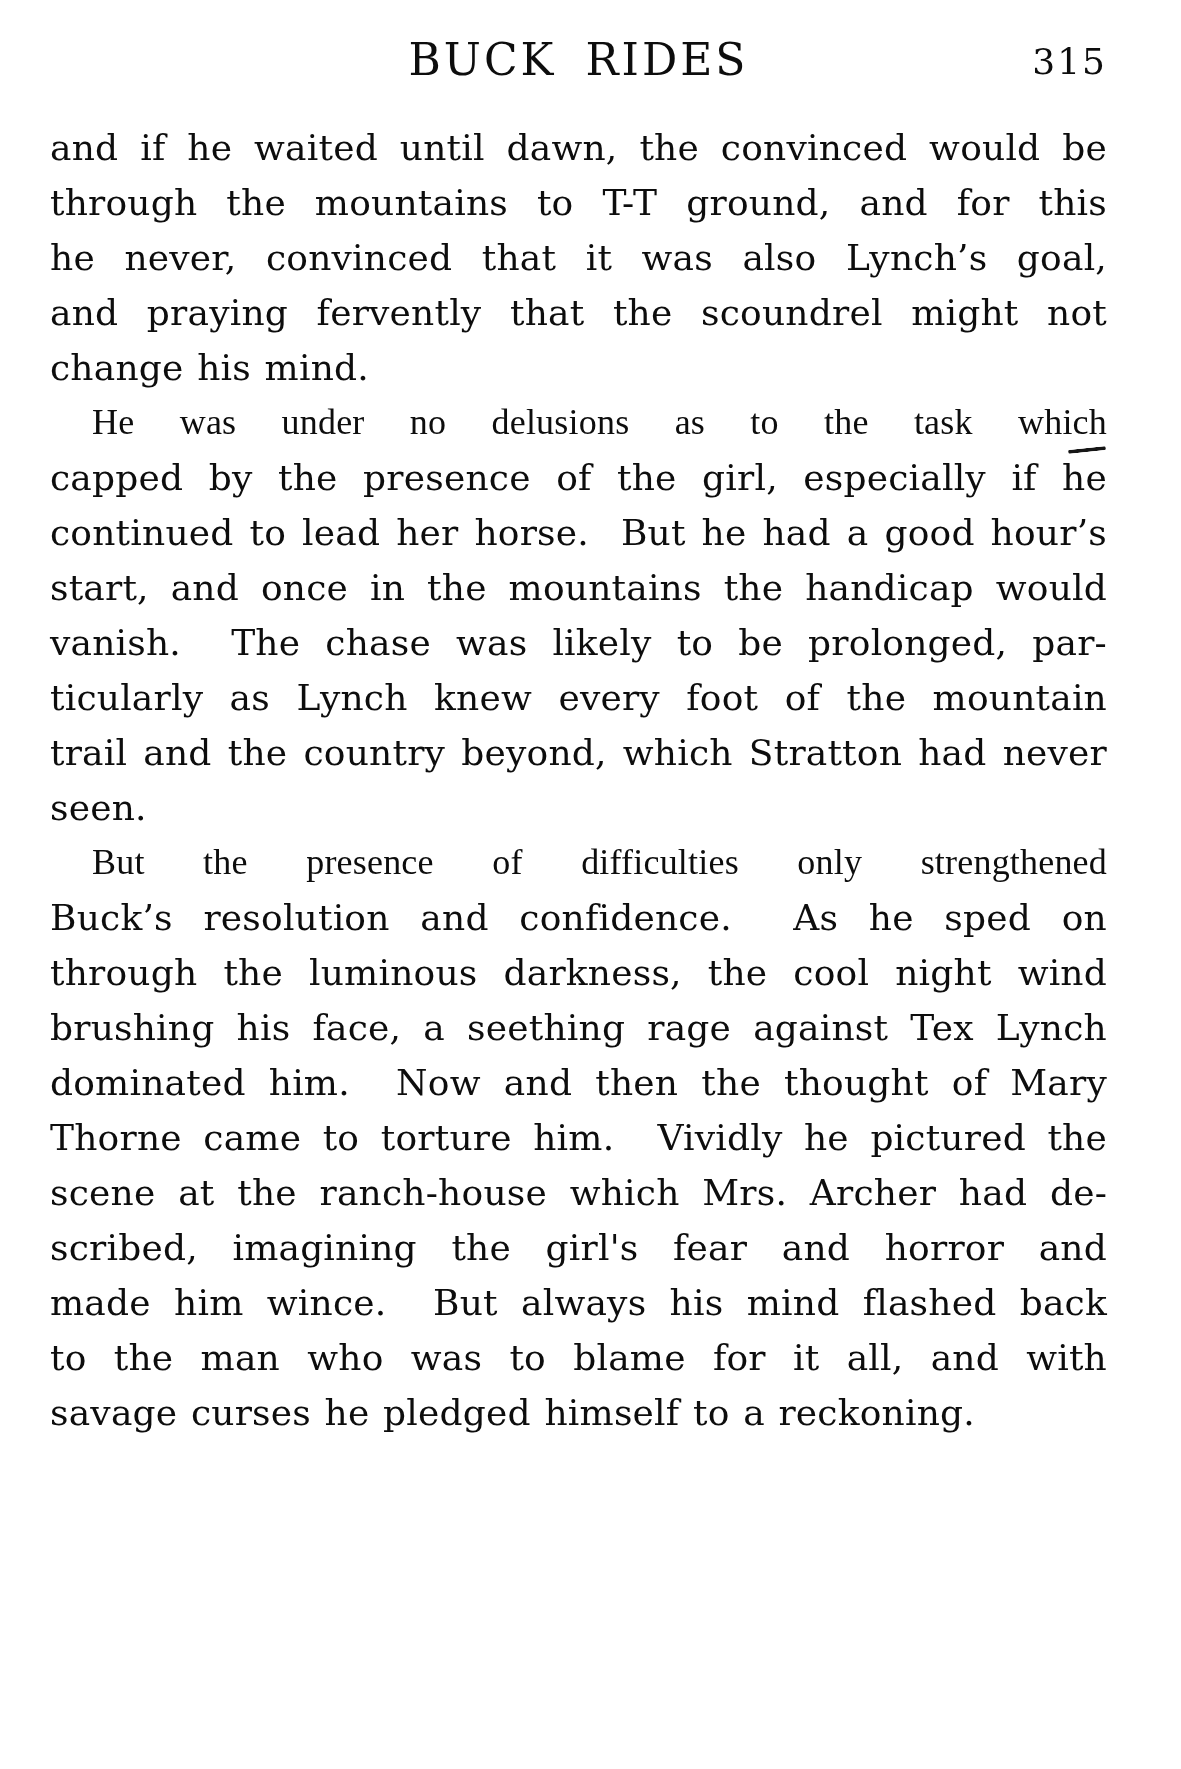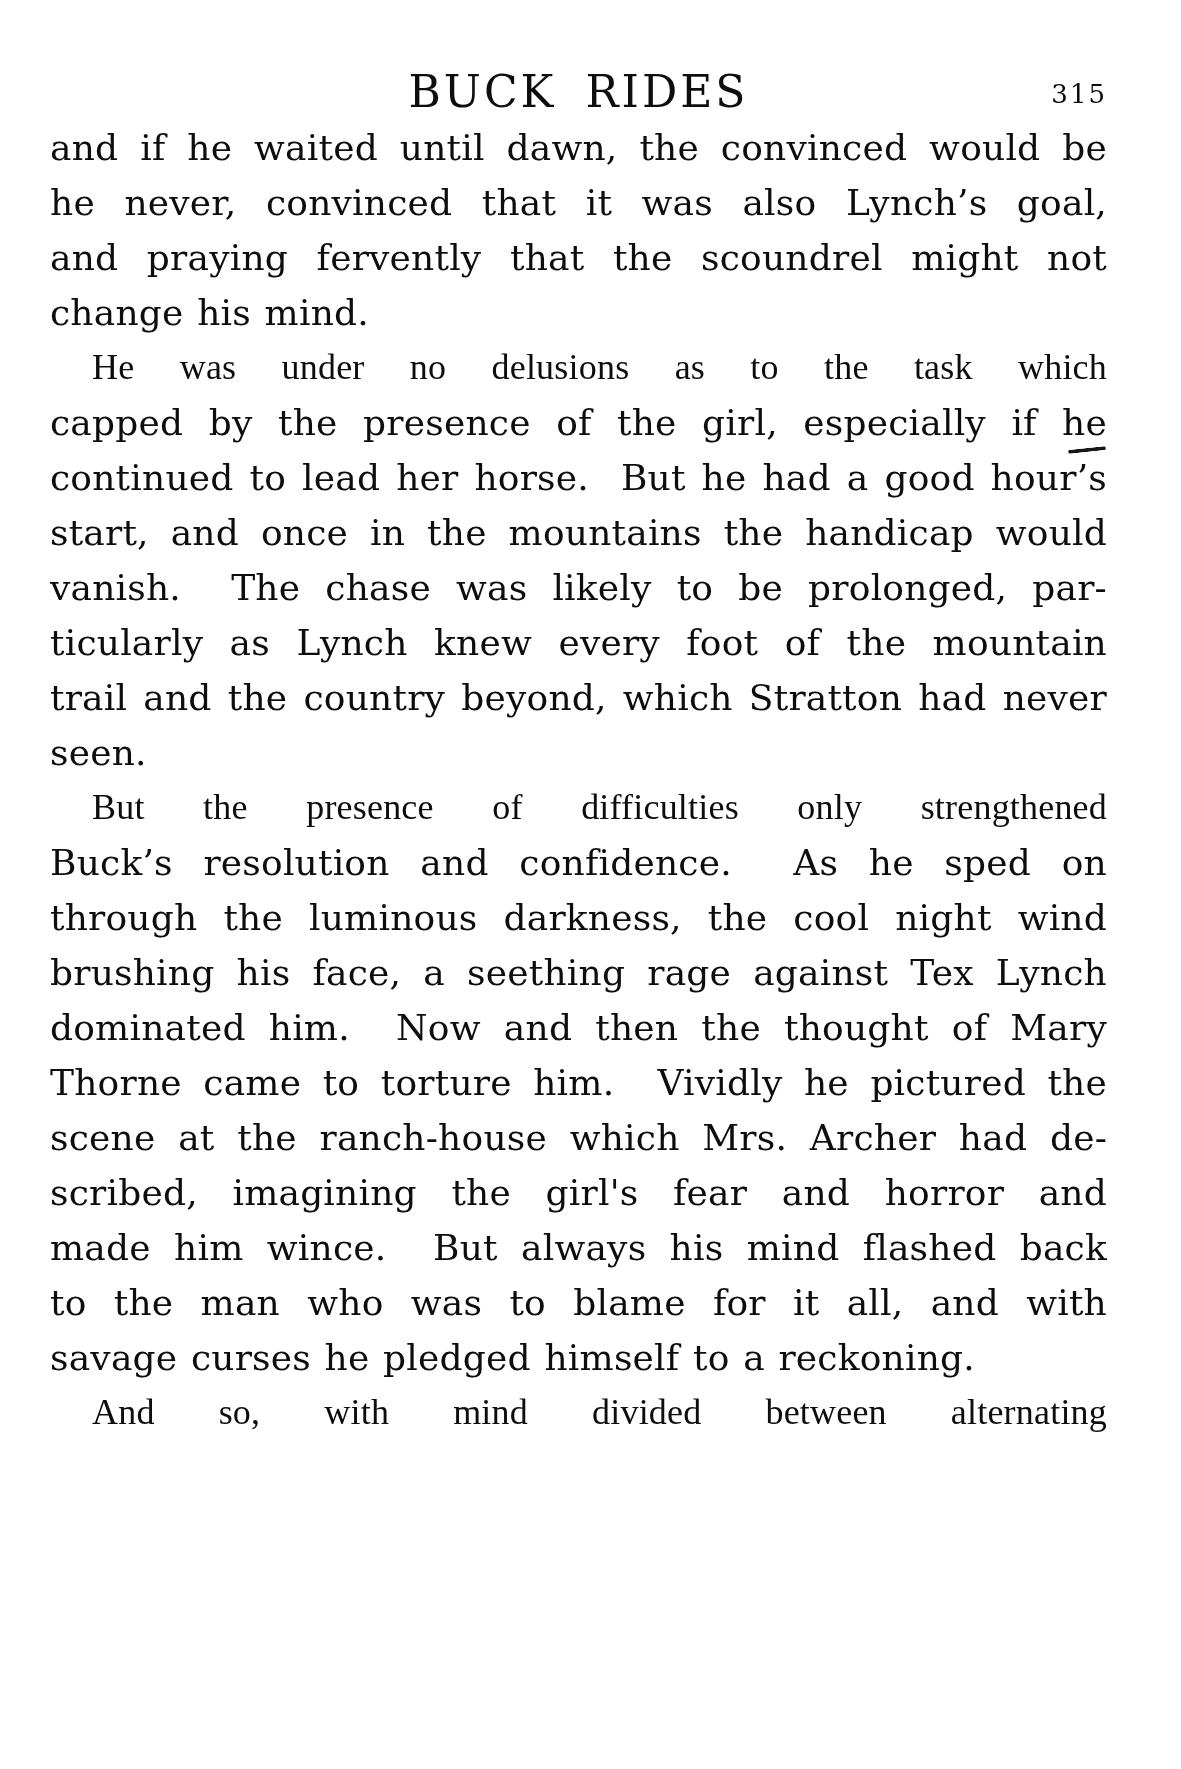--- a/index.html
+++ b/index.html
@@ -15,35 +15,34 @@
     color: var(--ink, #0d0d0d);
     font-family: "DejaVu Serif", serif;
     overflow: hidden;
   }
   .running-header {
     position: absolute;
     left: 50px;
     top: 38px;
     width: 1057px;
     height: 50px;
-    margin-top: 32px;
   }
   .chapter-title {
     text-align: center;
     font-size: 44px;
     line-height: 44px;
     letter-spacing: 3px;
     word-spacing: 12px;
     white-space: nowrap;
   }
   .page-number {
     position: absolute;
     right: 0;
     top: 5px;
-    font-size: 26px;
+    font-size: 36px;
     line-height: 38px;
     letter-spacing: 2px;
   }
   .text-block {
     position: absolute;
     left: 50px;
     top: 120px;
     width: 1057px;
   }
   .line {
@@ -77,20 +76,21 @@
 <body>
 
 <div class="page" style="--paper: #ffffff; --ink: #0d0d0d;">
   <header class="running-header">
     <div class="chapter-title">BUCK RIDES</div>
     <div class="page-number">315</div>
   </header>
 
   <main class="text-block">
       <div class="line j">and if he waited until dawn, the convinced would be</div>
+      <div class="line j">through the mountains to T-T ground, and for this</div>
       <div class="line j">he never, convinced that it was also Lynch’s goal,</div>
       <div class="line j">and praying fervently that the scoundrel might not</div>
       <div class="line">change his mind.</div>
       <div class="line j indent">He was under no delusions as to the task which</div>
       <div class="line j">capped by the presence of the girl, especially if he</div>
       <div class="line j">continued to lead her horse.&nbsp; But he had a good hour’s</div>
       <div class="line j">start, and once in the mountains the handicap would</div>
       <div class="line j">vanish.&nbsp; The chase was likely to be prolonged, par-</div>
       <div class="line j">ticularly as Lynch knew every foot of the mountain</div>
       <div class="line j">trail and the country beyond, which Stratton had never</div>
@@ -99,17 +99,16 @@
       <div class="line j">Buck’s resolution and confidence.&nbsp; As he sped on</div>
       <div class="line j">through the luminous darkness, the cool night wind</div>
       <div class="line j">brushing his face, a seething rage against Tex Lynch</div>
       <div class="line j">dominated him.&nbsp; Now and then the thought of Mary</div>
       <div class="line j">Thorne came to torture him.&nbsp; Vividly he pictured the</div>
       <div class="line j">scene at the ranch-house which Mrs. Archer had de-</div>
       <div class="line j">scribed, imagining the girl's fear and horror and</div>
       <div class="line j">made him wince.&nbsp; But always his mind flashed back</div>
       <div class="line j">to the man who was to blame for it all, and with</div>
       <div class="line">savage curses he pledged himself to a reckoning.</div>
-      <div class="line j indent">And so, with mind divided between alternating</div>
     </main>
 
   <div class="artifact"></div>
 </div>
 
 </body></html>

